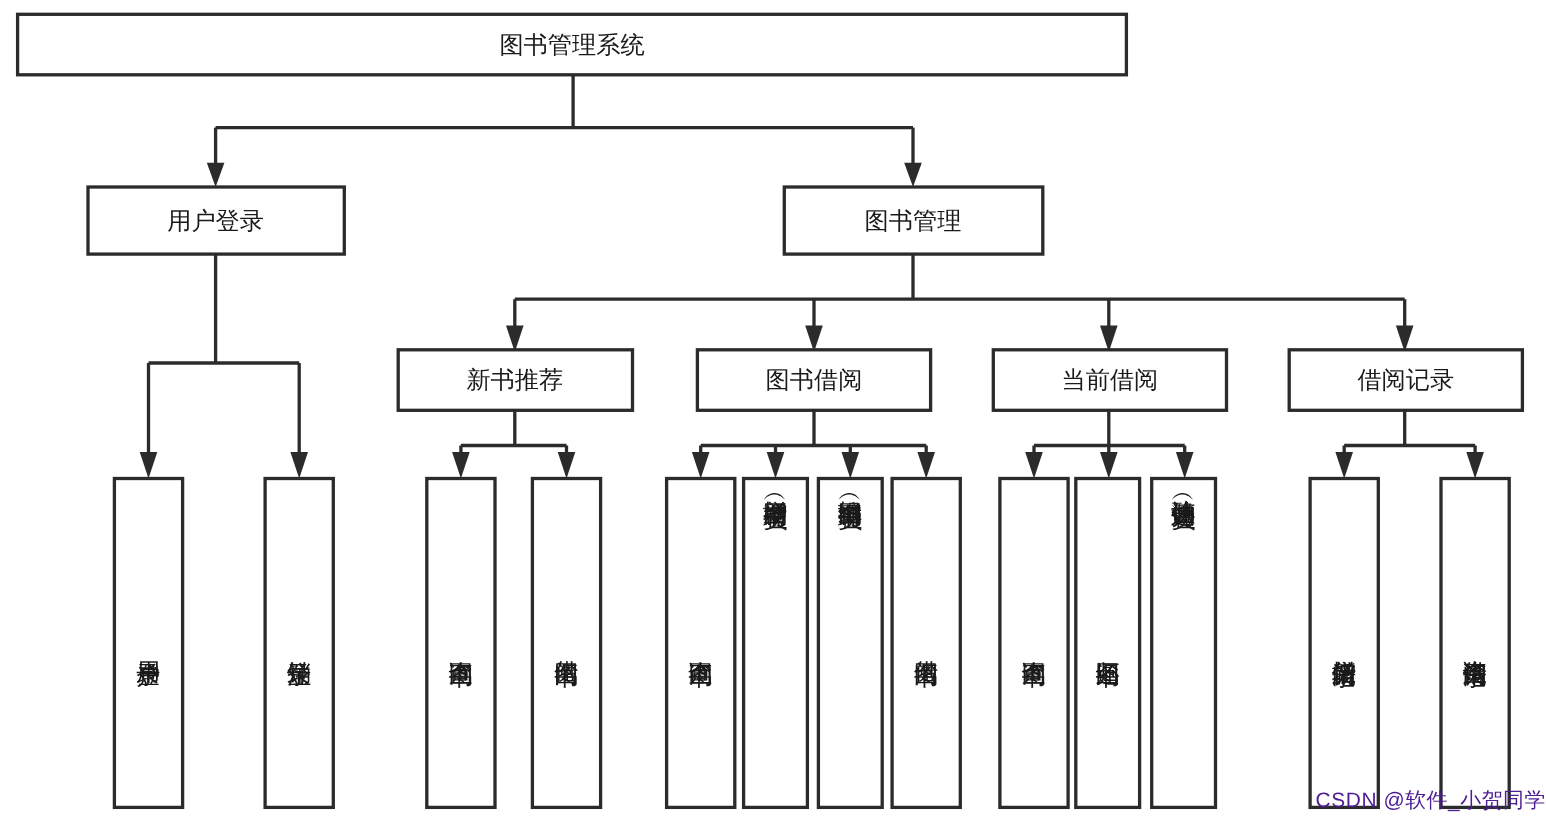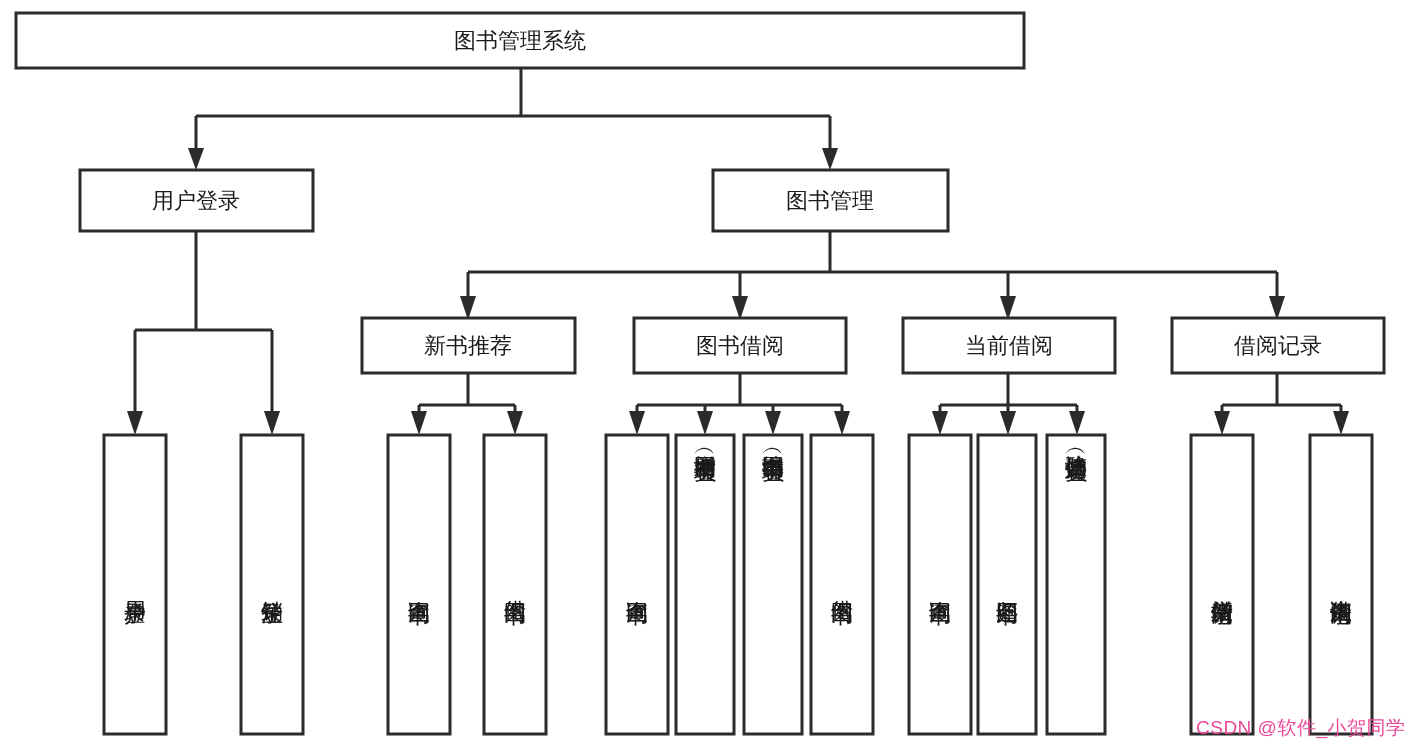--- a/index.html
+++ b/index.html
@@ -64,21 +64,21 @@
   }
   .node-label-v.top-aligned {
     justify-content: flex-start;
     padding-top: 2px;
     box-sizing: border-box;
   }
   .watermark {
     position: absolute;
     font-family: "Liberation Sans", "DejaVu Sans", sans-serif;
     font-size: 19px;
-    color: #ec4899;
+    color: #4c1d95;
     white-space: nowrap;
     letter-spacing: 0.5px;
   }
 </style>
 </head>
 <body>
 
 <div id="diagram-root">
 
   <svg class="diagram-canvas" viewBox="0 0 1405 747">

